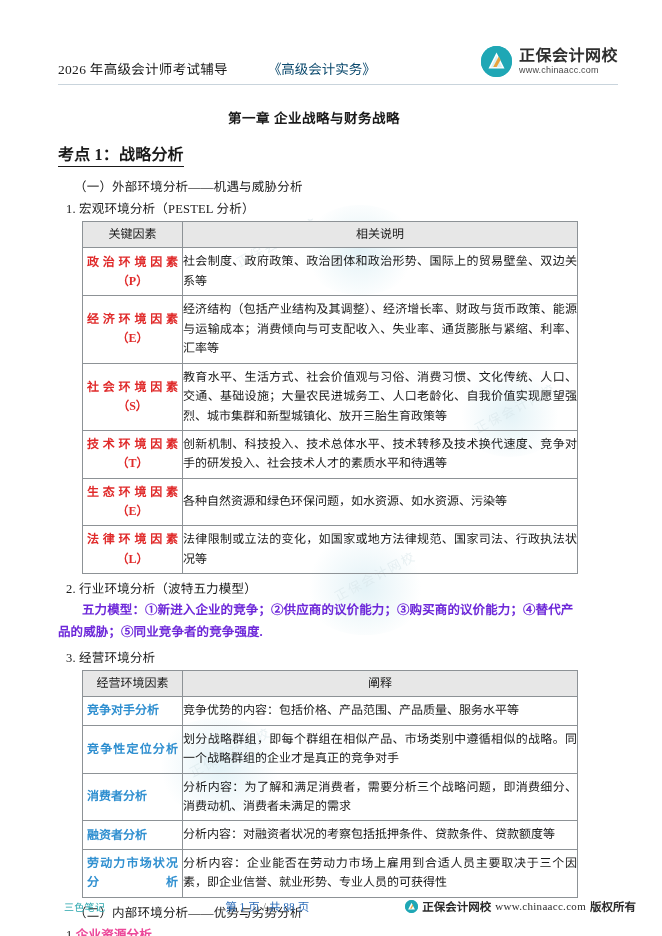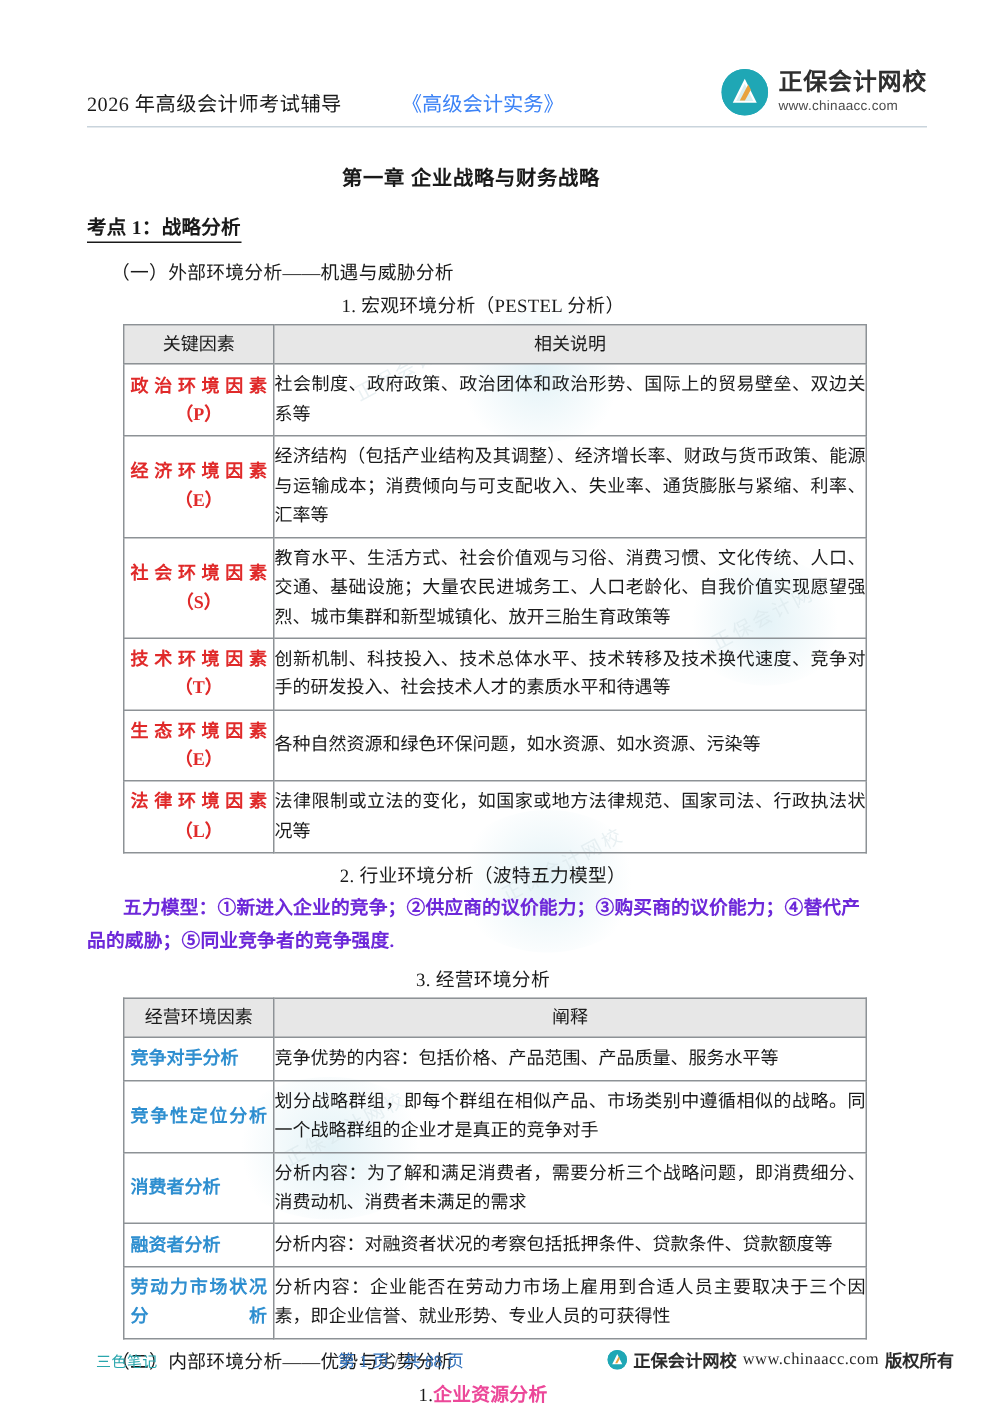--- a/index.html
+++ b/index.html
@@ -59,21 +59,21 @@
     align-items: flex-start;
   }
   .hdr-left {
     font-size: 13.5px;
     letter-spacing: .3px;
     white-space: nowrap;
     padding-top: 12px;
   }
   .hdr-mid {
     font-size: 13.5px;
-    color: #3b82f6;
+    color: #0c4a6e;
     white-space: nowrap;
     margin-left: 40px;
     padding-top: 12px;
   }
   .hdr-right {
     margin-left: auto;
     display: flex;
     align-items: center;
     gap: 7px;
   }
@@ -120,38 +120,37 @@
     text-align: center;
     font-weight: bold;
     font-size: 13.5px;
     margin: 22px 0 14px 0;
     letter-spacing: .5px;
     padding-right: 8px;
   }
 
   .kaodian {
     font-weight: bold;
-    font-size: 13px;
+    font-size: 16px;
     display: inline-block;
     border-bottom: 1.2px solid #1a1a1a;
     padding-bottom: 1px;
     margin-bottom: 6px;
     letter-spacing: .2px;
   }
 
   .lvl1 {
     font-size: 12.5px;
     margin: 3px 0 3px 16px;
     letter-spacing: .2px;
   }
   .lvl2 {
     font-size: 12.5px;
     margin: 3px 0 3px 8px;
     letter-spacing: .2px;
-    text-align: center;
   }
   .red-bold {
     color: #ec4899;
     font-weight: bold;
   }
   .five-force {
     color: #6d28d9;
     font-weight: bold;
     font-size: 12.5px;
     line-height: 1.75;

